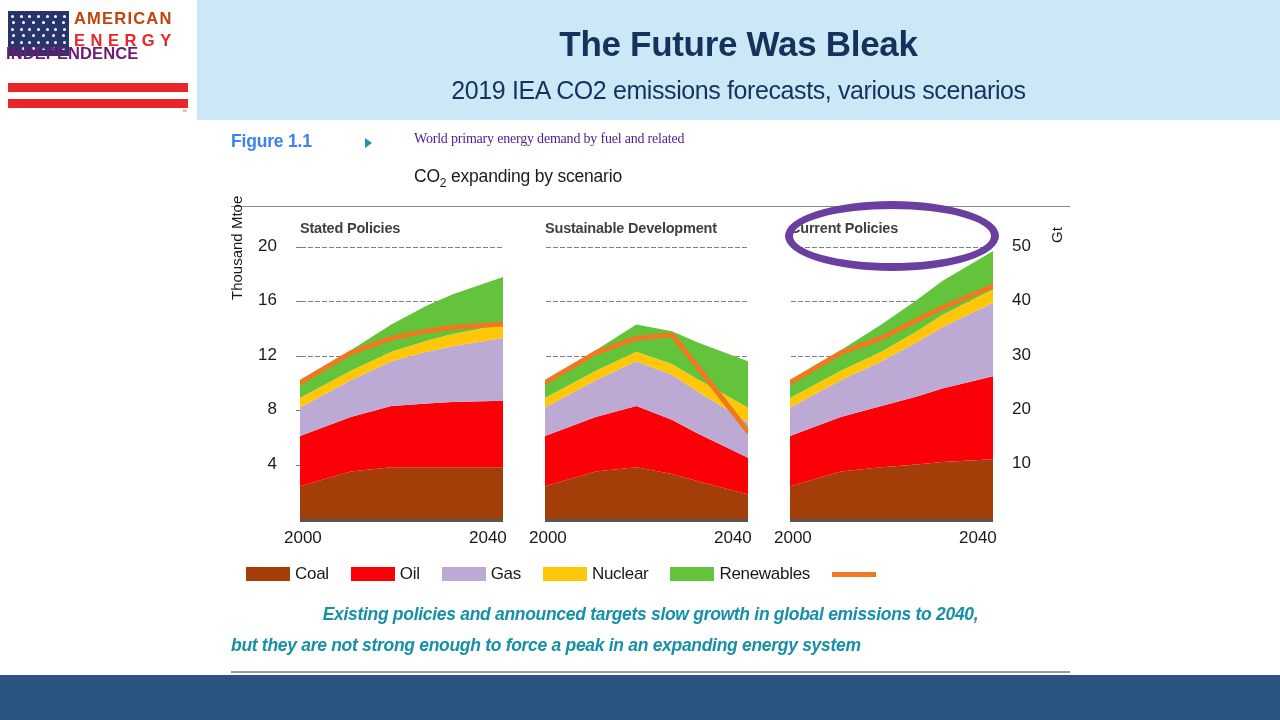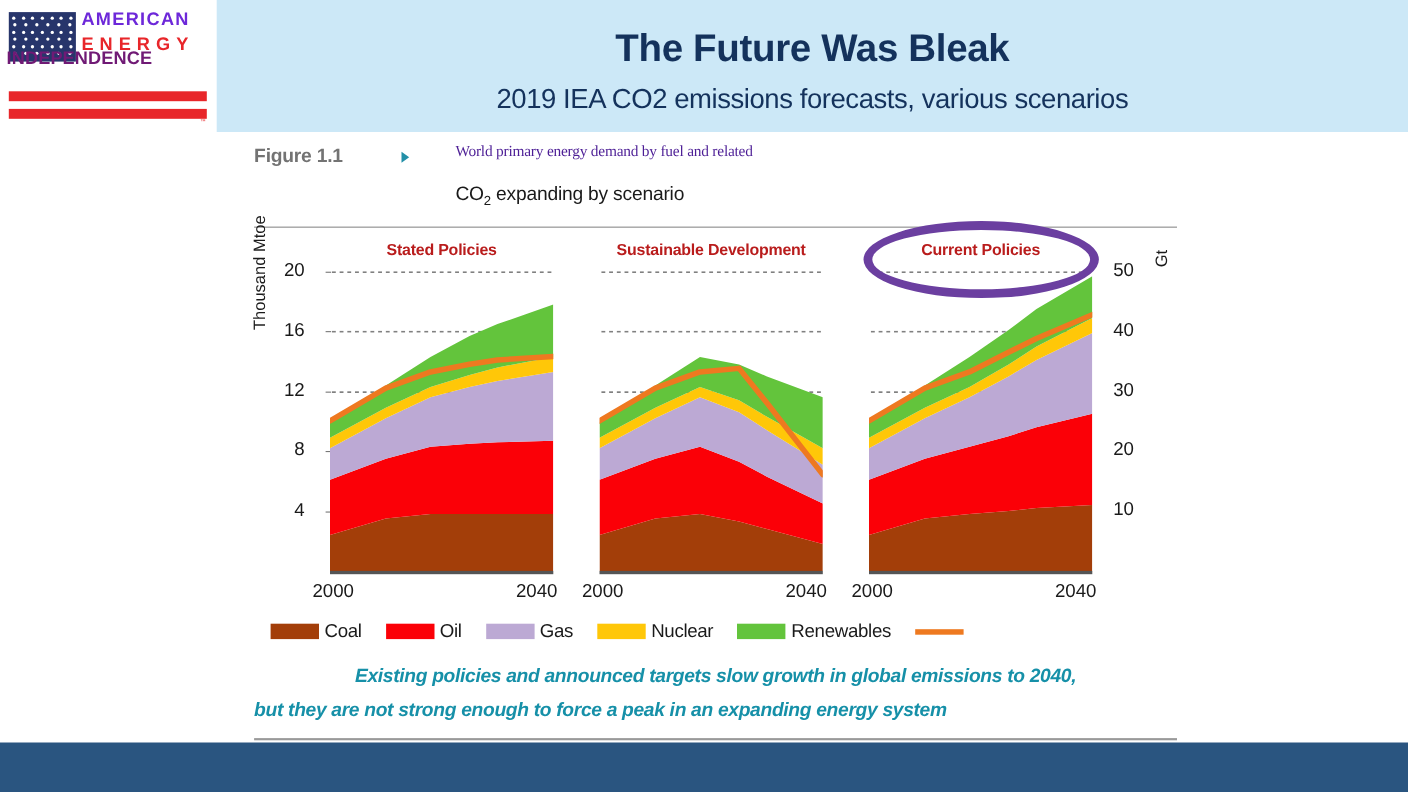--- a/index.html
+++ b/index.html
@@ -14,50 +14,50 @@
   #subtitle{position:absolute;left:197px;top:76px;width:1083px;text-align:center;
       font-size:25px;color:#14325C;letter-spacing:-0.4px;}
 
   
   #logo{position:absolute;left:0;top:0;width:197px;height:120px;background:#fff;}
   #logo-flag{position:absolute;left:8px;top:11px;width:61px;height:45px;
       background:#27356B;overflow:hidden;}
   .star-row{display:flex;justify-content:space-around;margin-top:3.5px;}
   .star{width:3px;height:3px;background:#fff;border-radius:50%;}
   #logo-american{position:absolute;left:74px;top:8px;font-size:16.5px;font-weight:bold;
-      color:#6d28d9;letter-spacing:1.2px;line-height:21px;}
+      color:#c2410c;letter-spacing:1.2px;line-height:21px;}
   #logo-energy{position:absolute;left:74px;top:30px;font-size:16.5px;font-weight:bold;
       color:#E8262A;letter-spacing:5.5px;line-height:21px;}
   #logo-independence{position:absolute;left:6px;top:43px;font-size:16.5px;font-weight:bold;
       color:#701a75;letter-spacing:0.1px;line-height:21px;}
   .logo-bar{position:absolute;left:8px;width:180px;height:9px;background:#E8262A;}
   #logo-bar1{top:83px;} #logo-bar2{top:99px;}
   #logo-tm{position:absolute;left:182px;top:108px;font-size:5px;color:#E8262A;}
 
   
   #fig-label{position:absolute;left:231px;top:131px;font-size:17.5px;font-weight:bold;
-      color:#737373;letter-spacing:-0.2px;}
+      color:#3b82f6;letter-spacing:-0.2px;}
   #fig-tri{position:absolute;left:365px;top:138px;width:0;height:0;
       border-left:7px solid #2390A8;border-top:5px solid transparent;
       border-bottom:5px solid transparent;}
   #fig-cap1{position:absolute;left:414px;top:131px;font-size:14px;color:#4c1d95;
       letter-spacing:-0.2px;font-family:Liberation Serif, serif;}
   #fig-cap2{position:absolute;left:414px;top:166px;font-size:17.5px;color:#1A1A1A;
       letter-spacing:-0.2px;}
   #fig-cap2 sub{font-size:12px;}
 
   #top-rule{position:absolute;left:231px;top:206px;width:839px;height:1px;
       background:#8A8A8A;}
   #bot-rule{position:absolute;left:231px;top:671px;width:839px;height:2px;
       background:#9A9A9A;}
 
   
   #plot{position:absolute;left:231px;top:206px;width:839px;height:350px;}
-  .panel-title{position:absolute;font-size:14.5px;font-weight:bold;color:#b91c1c;
-      text-align:center;letter-spacing:-0.2px;}
+  .panel-title{position:absolute;font-size:14.5px;font-weight:bold;color:#404040;
+      letter-spacing:-0.2px;}
 
   
   #ylab-left{position:absolute;left:228px;top:300px;font-size:15px;color:#1A1A1A;
       transform:rotate(-90deg);transform-origin:left top;white-space:nowrap;}
   .ytick{position:absolute;font-size:17px;color:#1A1A1A;text-align:right;width:30px;}
   .ytickR{position:absolute;font-size:17px;color:#1A1A1A;text-align:left;width:34px;}
   #ylab-right{position:absolute;left:1048px;top:243px;font-size:15px;color:#1A1A1A;
       transform:rotate(-90deg);transform-origin:left top;white-space:nowrap;}
   .xtick{position:absolute;font-size:17px;color:#1A1A1A;}
 

